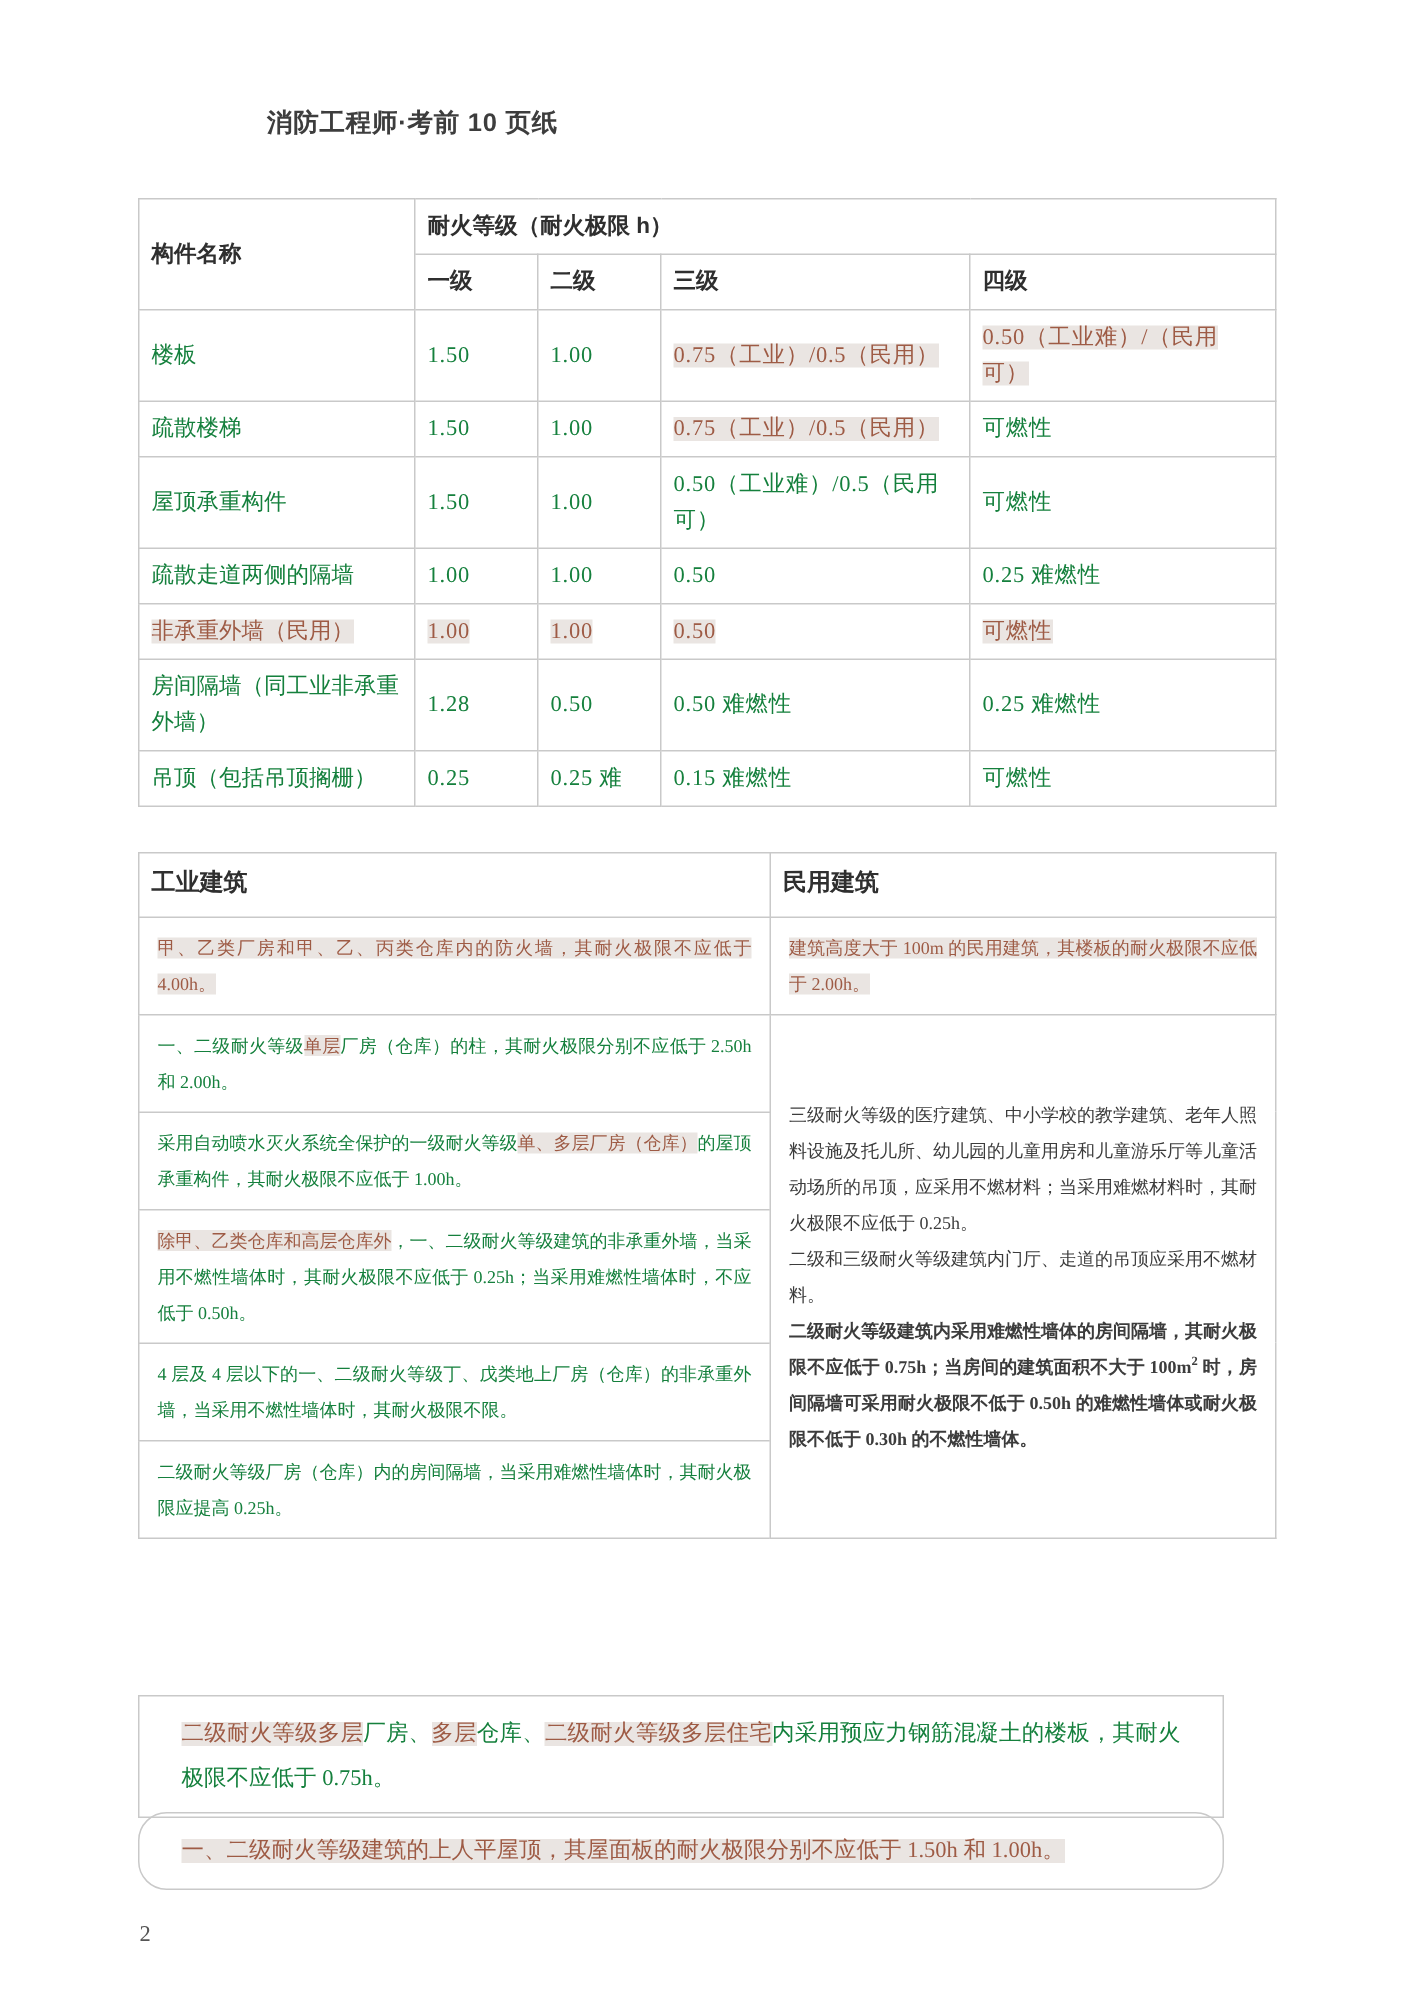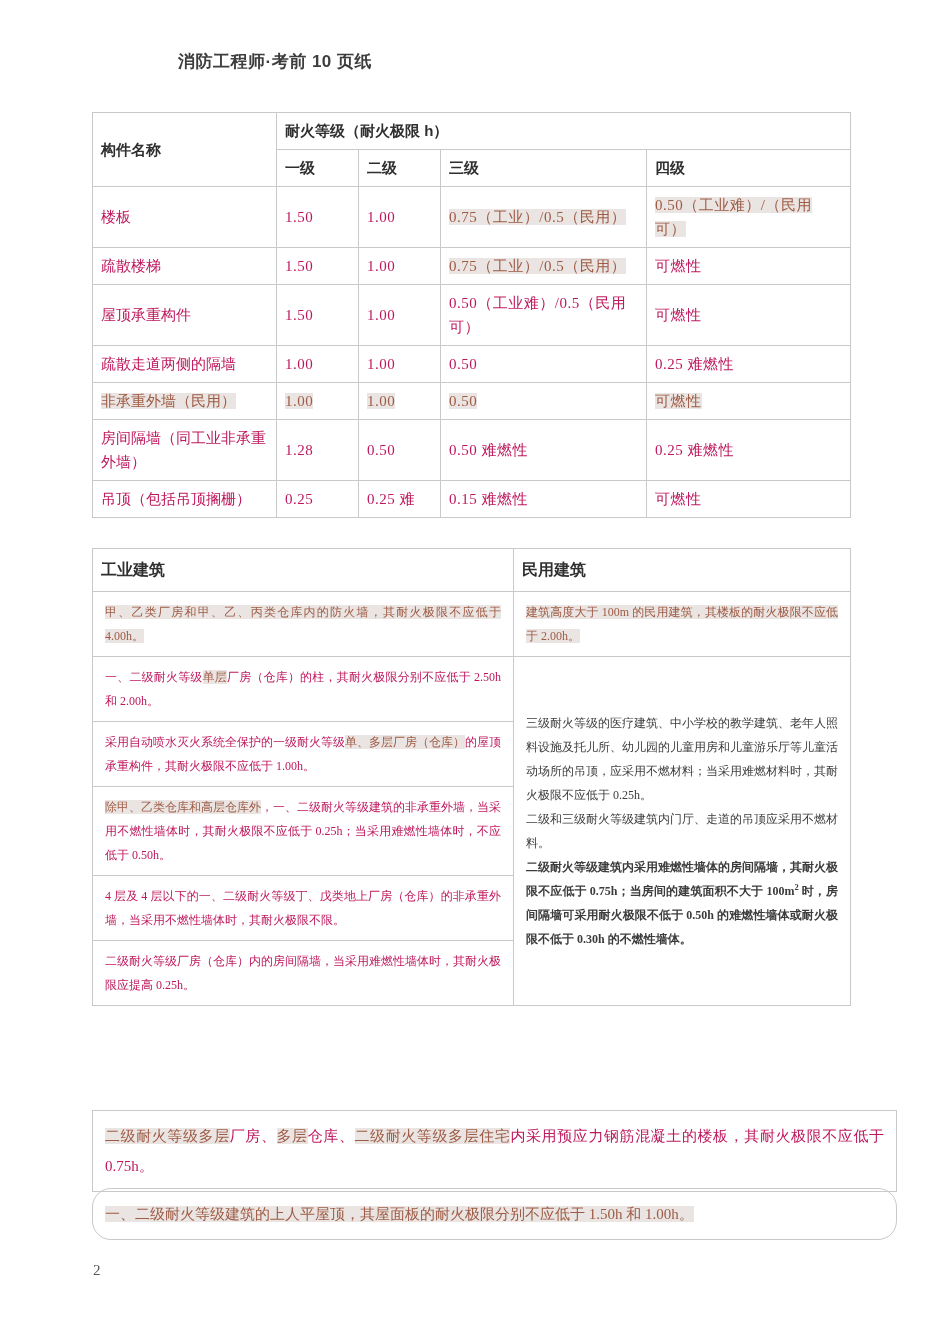--- a/index.html
+++ b/index.html
@@ -12,20 +12,21 @@
     height: 1333px;
     position: relative;
     font-family: "Liberation Serif", "DejaVu Serif", serif;
     color: #3a3a3a;
     overflow: hidden;
   }
   .page {
     position: absolute;
     inset: 0;
     background: #ffffff;
+    margin-top: 20px;
   }
 
   
   .doc-header {
     position: absolute;
     left: 178px;
     top: 50px;
     font-size: 17px;
     letter-spacing: 0.5px;
     color: #3d3d3d;
@@ -76,57 +77,57 @@
 
   
   #table-buildings {
     left: 92px;
     top: 548px;
     width: 758px;
   }
   #table-buildings th {
     font-weight: 700;
     color: #2f2f2f;
-    font-family: Liberation Sans, sans-serif;
+    font-family: Liberation Mono, monospace;
     font-size: 16px;
     padding: 8px;
   }
   #table-buildings td {
     text-align: justify;
     text-align-last: left;
     vertical-align: top;
     padding: 8px 12px 8px 12px;
     line-height: 2.0;
     font-size: 12px;
   }
   #table-buildings td.rightcol {
     vertical-align: middle;
   }
 
   
   .notebox {
     position: absolute;
     left: 92px;
-    width: 805px;
+    width: 724px;
     border: 1px solid #c9c9c9;
     box-sizing: border-box;
-    padding: 10px 12px;
+    padding: 10px 28px;
     font-size: 15px;
     line-height: 2.0;
     text-align: justify;
   }
   #note-prestressed { top: 1110px; }
   #note-roofslab    { top: 1188px; border-radius: 19px; }
 
   
   .hl {
     background: #eae5e2;
     color: #9e5b45;
   }
-  .plain { color: #be185d; }
+  .plain { color: #15803d; }
   sup { font-size: 70%; vertical-align: super; }
 </style>
 </head>
 <body>
 
 <div class="page">
 
   <div class="doc-header">
     <span>消防工程师</span><span class="sep">·</span><span>考前 10 页纸</span>
   </div>

